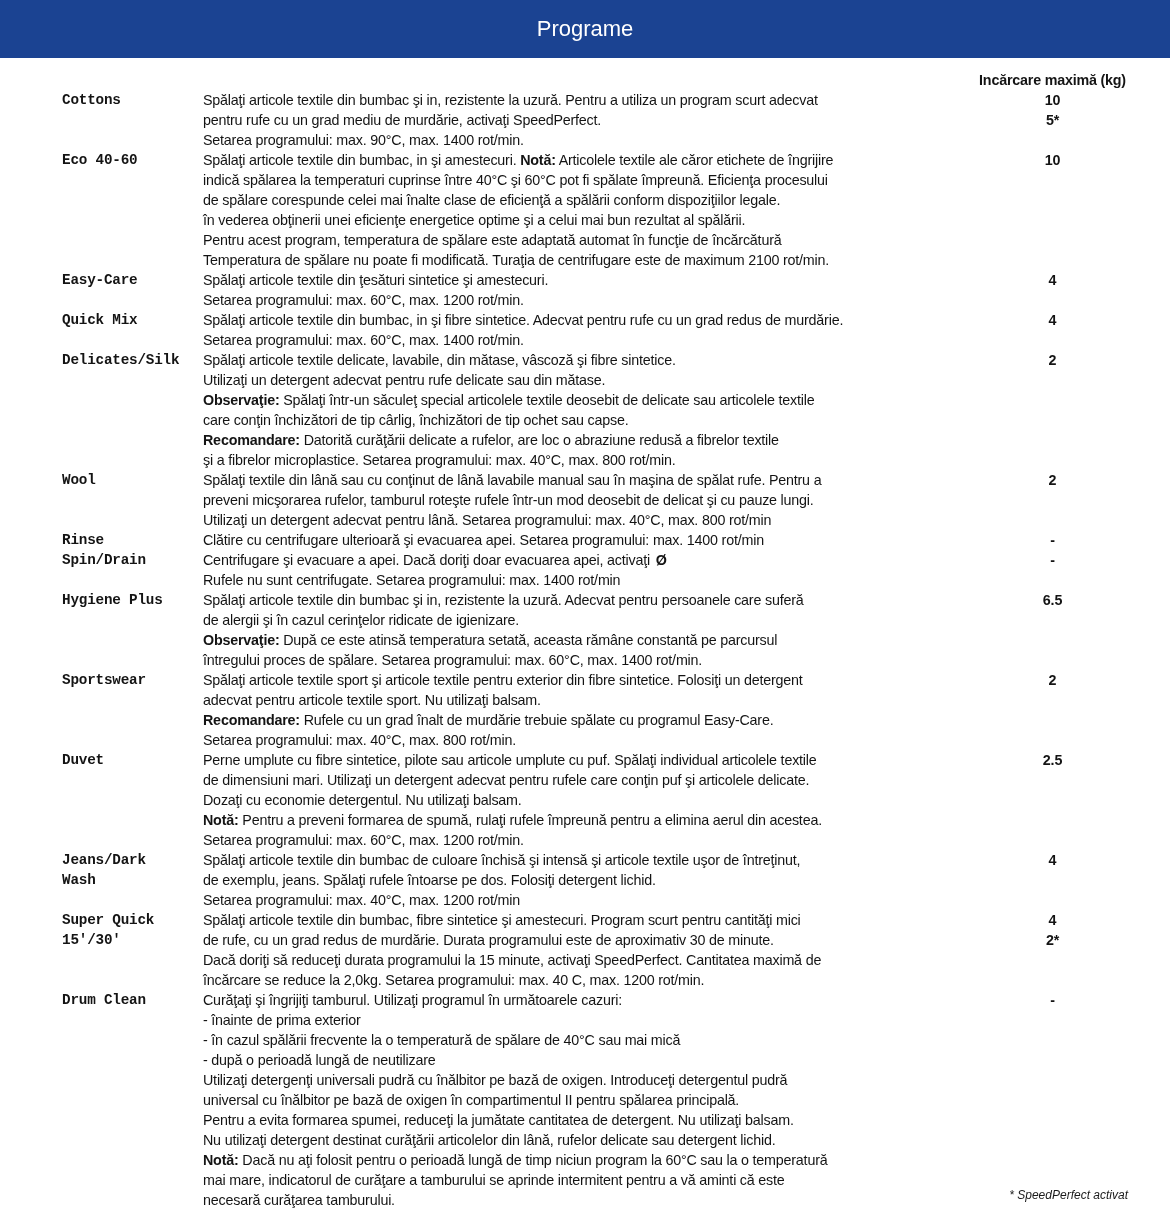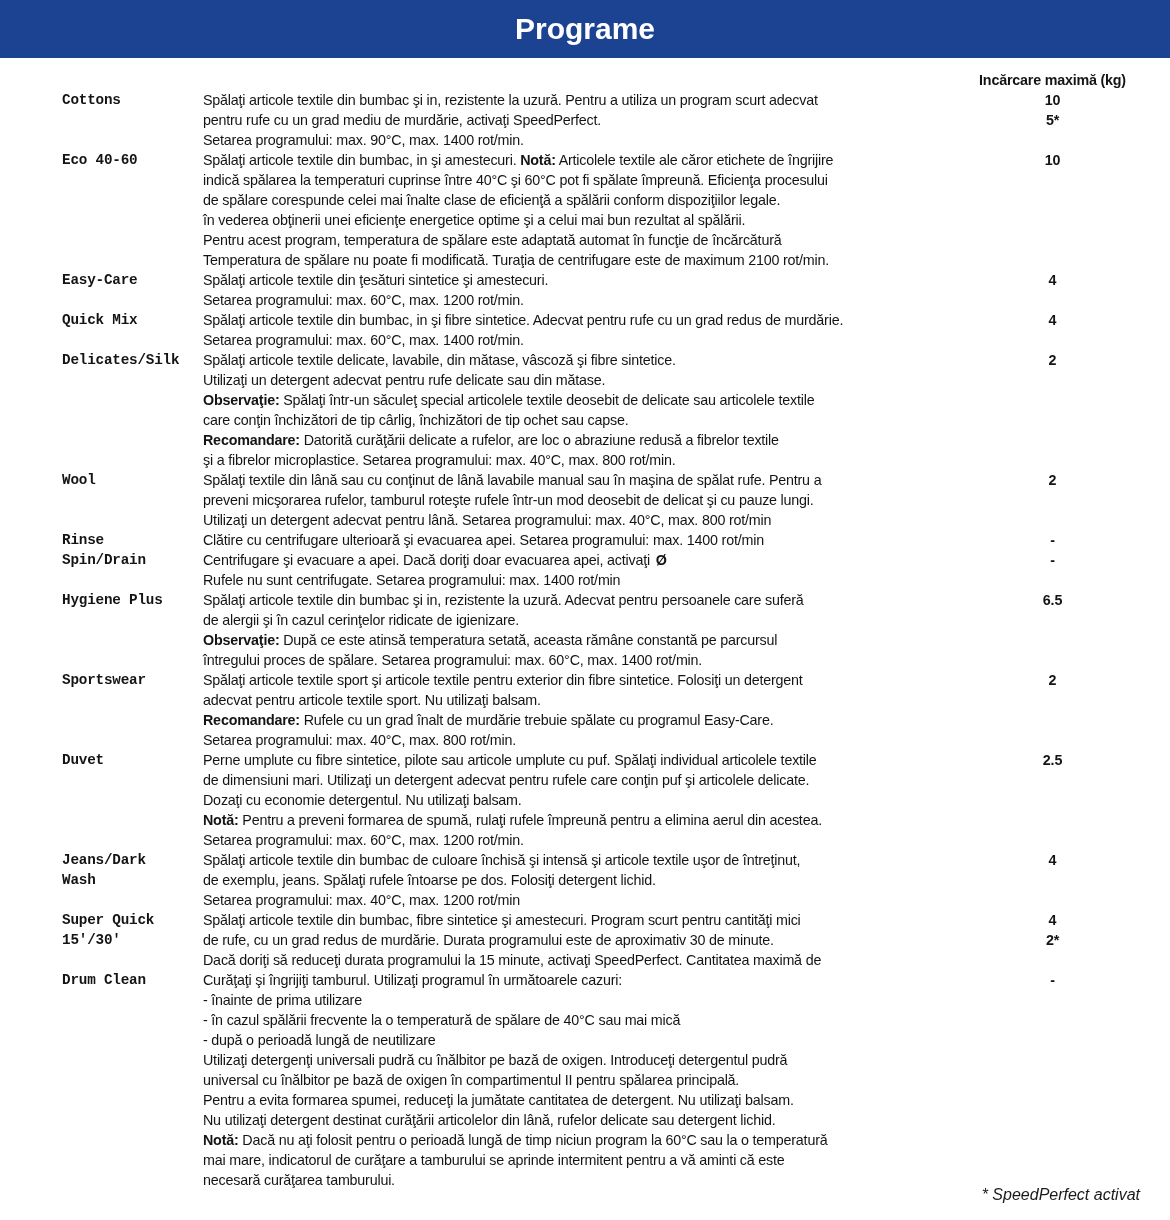--- a/index.html
+++ b/index.html
@@ -20,22 +20,22 @@
   }
   .banner {
     height: 58px;
     background: #1b4392;
     display: flex;
     align-items: center;
     justify-content: center;
   }
   .banner-title {
     color: #ffffff;
-    font-size: 30px;
-    font-weight: bold;
+    font-size: 22px;
+    font-weight: normal;
     letter-spacing: 0;
   }
   .content {
     padding: 12px 20px 0 62px;
   }
   .grid-row {
     display: grid;
     grid-template-columns: 141px 762px 175px;
   }
   .load-header {
@@ -58,23 +58,23 @@
     text-align: center;
     font-weight: bold;
   }
   .drain-icon {
     font-weight: bold;
     padding-left: 2px;
   }
   .footnote {
     position: absolute;
     top: 1185px;
-    right: 30px;
+    right: 42px;
     font-style: italic;
-    font-size: 16px;
+    font-size: 12px;
     letter-spacing: 0;
     color: #1a1a1a;
   }
 </style>
 </head>
 <body>
 
 <div class="banner">
   <span class="banner-title">Programe</span>
 </div>
@@ -249,33 +249,34 @@
       </div>
       <div class="grid-row">
         <div class="name">
           <div>Super Quick</div>
           <div>15'/30'</div>
         </div>
         <div class="desc">
           <div class="desc-line">Spălaţi articole textile din bumbac, fibre sintetice şi amestecuri. Program scurt pentru cantităţi mici</div>
           <div class="desc-line">de rufe, cu un grad redus de murdărie. Durata programului este de aproximativ 30 de minute.</div>
           <div class="desc-line">Dacă doriţi să reduceţi durata programului la 15 minute, activaţi SpeedPerfect. Cantitatea maximă de</div>
+          <div class="desc-line">încărcare se reduce la 2,0kg. Setarea programului: max. 40 C, max. 1200 rot/min.</div>
         </div>
         <div class="loads">
           <div>4</div>
           <div>2*</div>
         </div>
       </div>
       <div class="grid-row">
         <div class="name">
           <div>Drum Clean</div>
         </div>
         <div class="desc">
           <div class="desc-line">Curăţaţi şi îngrijiţi tamburul. Utilizaţi programul în următoarele cazuri:</div>
-          <div class="desc-line">- înainte de prima utilizare</div>
+          <div class="desc-line">- înainte de prima exterior</div>
           <div class="desc-line">- în cazul spălării frecvente la o temperatură de spălare de 40°C sau mai mică</div>
           <div class="desc-line">- după o perioadă lungă de neutilizare</div>
           <div class="desc-line">Utilizaţi detergenţi universali pudră cu înălbitor pe bază de oxigen. Introduceţi detergentul pudră</div>
           <div class="desc-line">universal cu înălbitor pe bază de oxigen în compartimentul II pentru spălarea principală.</div>
           <div class="desc-line">Pentru a evita formarea spumei, reduceţi la jumătate cantitatea de detergent. Nu utilizaţi balsam.</div>
           <div class="desc-line">Nu utilizaţi detergent destinat curăţării articolelor din lână, rufelor delicate sau detergent lichid.</div>
           <div class="desc-line"><b>Notă:</b> Dacă nu aţi folosit pentru o perioadă lungă de timp niciun program la 60°C sau la o temperatură</div>
           <div class="desc-line">mai mare, indicatorul de curăţare a tamburului se aprinde intermitent pentru a vă aminti că este</div>
           <div class="desc-line">necesară curăţarea tamburului.</div>
         </div>

